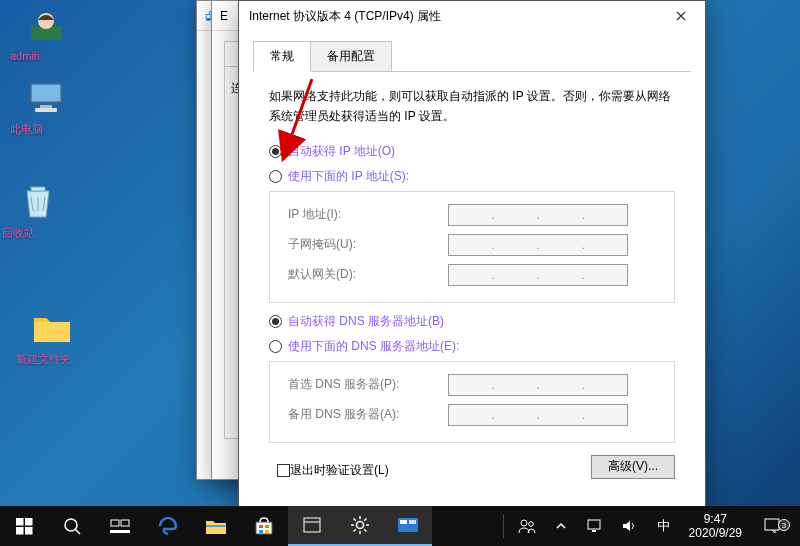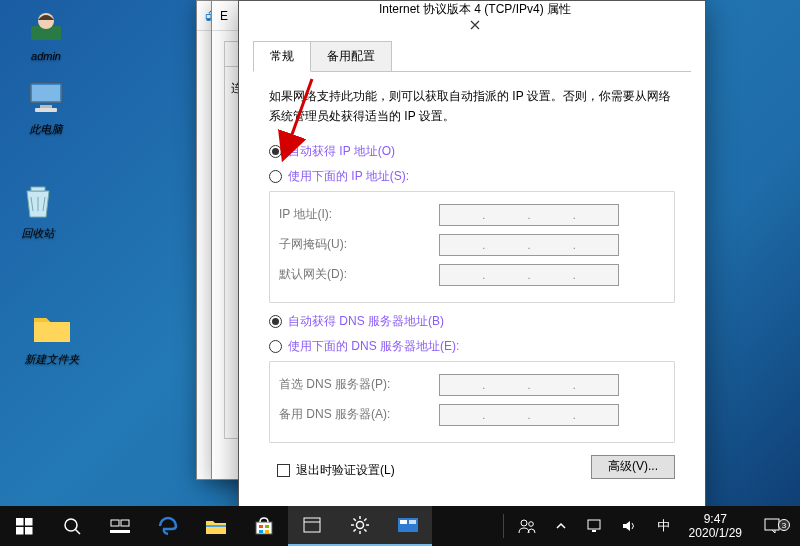--- a/index.html
+++ b/index.html
@@ -1,20 +1,20 @@
 <!DOCTYPE html>
 <html><head>
 <meta charset="utf-8">
 <style>
 * { margin: 0; padding: 0; box-sizing: border-box; font-family: "Microsoft YaHei", "Segoe UI", Tahoma, sans-serif; font-size: 12px; }
 body { width: 800px; height: 546px; overflow: hidden; background: linear-gradient(135deg, #1a5ca3 0%, #2379b5 40%, #1e6ca9 70%, #0d3a6f 100%); position: relative; }
 
 
 .desktop { position: absolute; inset: 0; }
-.desktop-icon { position: absolute; width: 72px; text-align: center; color: #000000; cursor: pointer; font-style: italic; }
+.desktop-icon { position: absolute; width: 72px; color: #ec4899; cursor: pointer; }
 .desktop-icon .ico { width: 40px; height: 40px; margin: 0 auto 4px; display: flex; align-items: center; justify-content: center; }
 .desktop-icon .lbl { font-size: 11px; text-shadow: 0 1px 2px rgba(0,0,0,0.5); }
 
 
 .taskbar { position: absolute; left: 0; right: 0; bottom: 0; height: 40px; background: #101010; display: flex; align-items: stretch; color: #fff; }
 .tb-item { width: 48px; display: flex; align-items: center; justify-content: center; cursor: pointer; }
 .tb-item.active { background: rgba(255,255,255,0.12); border-bottom: 2px solid #76b9ed; }
 .tb-right { margin-left: auto; display: flex; align-items: center; }
 .tb-divider { width: 1px; height: 24px; background: #444; margin: 0 4px; align-self: center; }
 .tb-tray { display: flex; align-items: center; gap: 10px; padding: 0 10px; font-size: 11px; cursor: pointer; }
@@ -27,42 +27,42 @@
 .behind-win.w2 { left: 211px; top: 0; width: 300px; height: 480px; }
 .w1 .tbar, .w2 .tbar { height: 30px; display: flex; align-items: center; padding: 0 8px; background: #fff; border-bottom: 1px solid #ddd; }
 .w1 .icon-e { color: #0078d7; font-size: 16px; }
 .w2 .content-stub { position: absolute; left: 12px; top: 40px; right: 6px; bottom: 40px; }
 .w2 .tab-stub { border: 1px solid #ccc; height: 26px; display: flex; }
 .w2 .tab-stub .t { padding: 4px 14px; border-right: 1px solid #ccc; background: #fff; }
 .w2 .box-stub { border: 1px solid #ccc; border-top: none; height: calc(100% - 26px); }
 
 
 .dialog { position: absolute; left: 238px; top: 0; width: 468px; height: 514px; background: #fff; border: 1px solid #555; box-shadow: 0 6px 28px rgba(0,0,0,0.4); }
-.titlebar { height: 30px; display: flex; align-items: center; padding: 0 4px 0 10px; background: #fff; flex-direction: column; }
+.titlebar { height: 30px; display: flex; align-items: center; padding: 0 4px 0 10px; background: #fff; }
 .titlebar .title { flex: 1; font-size: 12px; color: #000; }
 .titlebar .close { width: 40px; height: 28px; display: flex; align-items: center; justify-content: center; font-size: 14px; color: #333; cursor: pointer; }
 
 .dialog-body { padding: 10px 14px 14px; height: calc(100% - 30px); overflow: hidden; position: relative; }
 .tabrow { display: flex; border-bottom: 1px solid #c5c5c5; position: relative; }
 .tabrow .tab { padding: 6px 16px; border: 1px solid #c5c5c5; border-bottom: none; margin-right: -1px; background: #f0f0f0; cursor: pointer; font-size: 12px; }
 .tabrow .tab.active { background: #fff; position: relative; z-index: 1; border-bottom: 1px solid #fff; margin-bottom: -1px; }
 
 .panel { padding: 14px 16px 8px; }
 .desc { font-size: 12px; color: #000; line-height: 1.7; margin-bottom: 16px; }
 .radio-row { display: flex; align-items: center; gap: 6px; margin: 8px 0 6px; cursor: pointer; }
 .radio { width: 13px; height: 13px; border-radius: 50%; border: 1px solid #333; display: flex; align-items: center; justify-content: center; }
 .radio .dot { width: 7px; height: 7px; border-radius: 50%; background: #333; }
 .radio-row .lbl { font-size: 12px; color: #8b5cf6; }
 
-.field { display: flex; align-items: center; margin: 8px 0 8px 9px; }
+.field { display: flex; align-items: center; margin: 8px 0 8px 18px; }
 .field .flabel { width: 160px; font-size: 12px; color: #777; }
 .field .ipbox { width: 180px; height: 22px; border: 1px solid #999; background: #f5f5f5; display: flex; align-items: center; justify-content: space-evenly; color: #888; }
 .field .ipbox .dot { font-size: 11px; }
 
-.check-row { display: flex; align-items: center; gap: 6px; margin: 14px 0 0 18px; }
+.check-row { display: flex; align-items: center; margin: 14px 0 0 18px; }
 .check { width: 13px; height: 13px; border: 1px solid #333; background: #fff; }
 .check-row .lbl { font-size: 12px; color: #000; }
 .btn { min-width: 84px; height: 24px; border: 1px solid #888; background: #e1e1e1; cursor: pointer; font-size: 12px; display: flex; align-items: center; justify-content: center; padding: 0 10px; }
 
 
 .arrow { position: absolute; left: 274px; top: 73px; width: 60px; height: 90px; pointer-events: none; }
 </style>
 </head>
 <body>
 
@@ -328,21 +328,21 @@
       <svg width="16" height="14" viewBox="0 0 16 14">
           <path d="M1 5 L4 5 L8 2 L8 12 L4 9 L1 9 Z" fill="#fff"></path>
           <path d="M10 4 q3 3 0 6" stroke="#fff" fill="none"></path>
         </svg>
     </div>
     <div class="tb-tray">
       <span style="font-size:13px;">中</span>
     </div>
     <div class="tb-clock">
       <div>9:47</div>
-      <div>2020/1/29</div>
+      <div>2020/9/29</div>
     </div>
     <div class="tb-notif">
       <svg width="18" height="18" viewBox="0 0 18 18">
           <rect x="2" y="2" width="14" height="11" stroke="#fff" fill="none"></rect>
           <path d="M12 13 L12 16 L9 13" stroke="#fff" fill="none"></path>
         </svg>
       <div style="position:absolute; right:4px; bottom:4px; width:12px; height:12px; border-radius:50%; background:#333; border:1px solid #fff; font-size:8px; display:flex; align-items:center; justify-content:center;">3</div>
     </div>
     <div style="width:6px; border-left:1px solid #555;"></div>
   </div>

